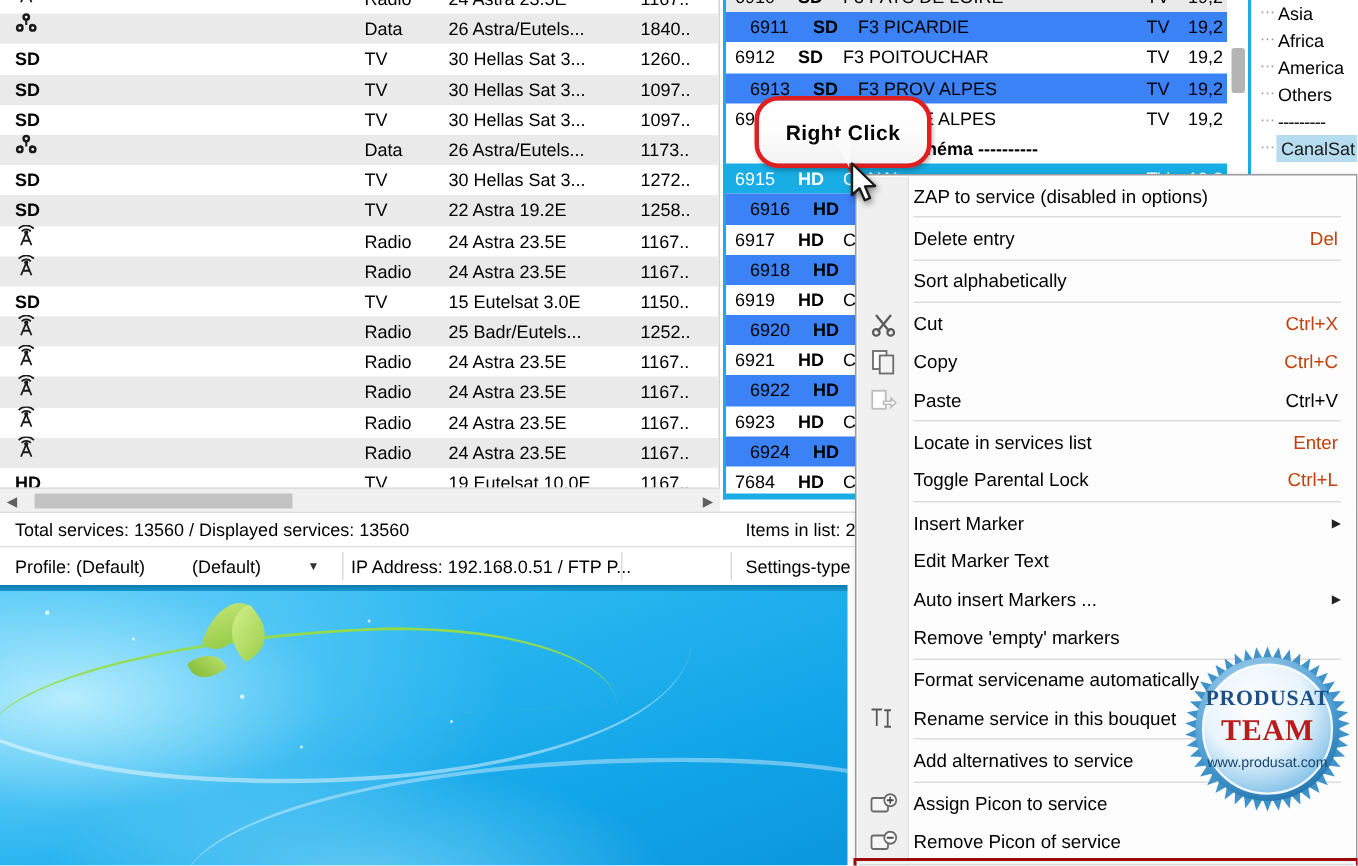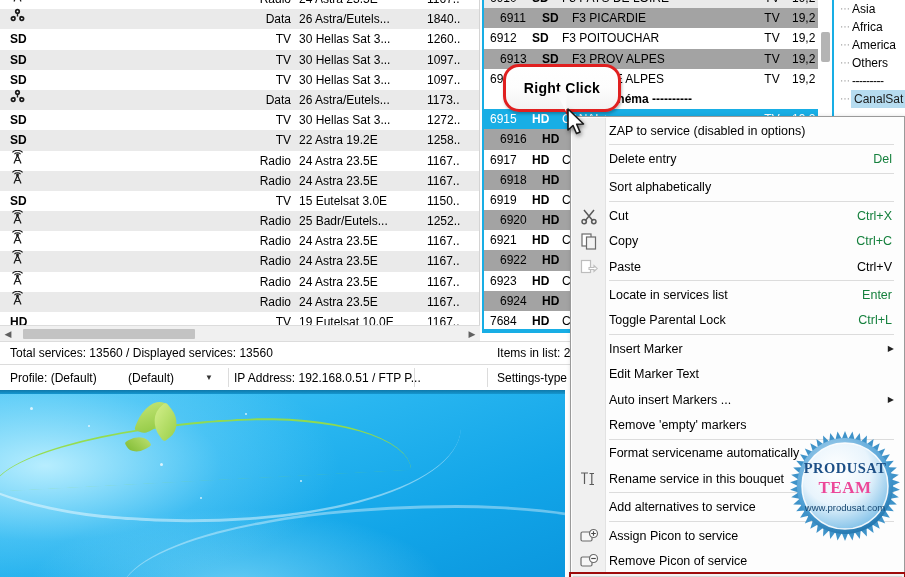--- a/index.html
+++ b/index.html
@@ -66,21 +66,21 @@
   }
   .lrow {
     position: relative; height: 20.2px; line-height: 20.2px;
     display: flex; align-items: center;
     padding-left: 10px;
     white-space: nowrap;
   }
   .lrow.alt { background: #eaeaea; }
   .lrow .c-type { width: 44px; font-weight: bold; font-size: 12px; }
   .lrow .c-spacer { flex: 1 1 auto; }
-  .lrow .c-kind { width: 56px; text-align: right; padding-right: 8px; font-size: 12px;}
+  .lrow .c-kind { width: 56px; text-align: left; padding-right: 8px; font-size: 12px;}
   .lrow .c-sat  { width: 128px; text-align: left; font-size: 12px; }
   .lrow .c-freq { width: 52px; text-align: left; font-size: 12px; }
   .icon-data, .icon-radio { display:inline-block; width: 16px; height: 16px; position: relative; }
   .icon-data svg, .icon-radio svg { display:block; }
 
   #left-hscroll {
     position: absolute; left: 0; top: 325px; width: 480px; height: 16px;
     background: #f0f0f0; border-top: 1px solid #dcdcdc;
     display: flex; align-items: center;
   }
@@ -109,21 +109,21 @@
   #mid-panel {
     position: absolute; left: 482px; top: 0; width: 352px; height: 333px;
     background: #fff; overflow: hidden;
     border-left: 2px solid #18aee5; border-right: 2px solid #18aee5;
     border-bottom: 4px solid #18aee5;
   }
   .mrow {
     height: 20.2px; line-height: 20.2px; display: flex; align-items: center;
     padding-left: 6px; white-space: nowrap; font-size: 12px;
   }
-  .mrow.alt { background: #a3a3a3; padding-left: 16px; }
+  .mrow.alt { background: #3b82f6; padding-left: 16px; }
   .mrow.sel { background: #18aee5; color: #fff; }
   .mrow .m-num { width: 42px; }
   .mrow .m-def { width: 30px; font-weight: bold; }
   .mrow .m-name { flex: 1 1 auto; overflow: hidden; }
   .mrow .m-kind { width: 40px; text-align: center; }
   .mrow .m-pos  { width: 40px; text-align: left; }
   .mrow.marker .m-name { font-weight: bold; }
 
   #mid-scroll {
     position: absolute; left: 818px; top: 0; width: 14px; height: 333px;
@@ -157,21 +157,21 @@
   }
   #ctxmenu .gutter {
     position: absolute; left: 1px; top: 1px; bottom: 1px; width: 34px;
     background: #f0f0f0; border-right: 1px solid #e2e2e2;
   }
   .mi {
     position: relative; height: 25.4px; display: flex; align-items: center;
     padding-left: 38px; padding-right: 12px; z-index: 2;
   }
   .mi .mi-label { flex: 1 1 auto; white-space: nowrap; }
-  .mi .mi-accel { color: #15803d; white-space: nowrap; font-size: 12.5px; }
+  .mi .mi-accel { color: #c2410c; white-space: nowrap; font-size: 12.5px; }
   .mi.disabled .mi-label, .mi.disabled .mi-accel { color: #000000; }
   .mi .mi-icon {
     position: absolute; left: 8px; top: 50%; transform: translateY(-50%);
     width: 20px; height: 18px; display:flex; align-items:center; justify-content:center;
   }
   .mi .submenu-arrow { position: absolute; right: 10px; font-size: 8px; color: #222; }
   .mi-sep { position: relative; height: 1px; margin: 1px 10px 1px 38px; background: #dcdcdc; z-index: 2; }
   .mi.highlight {
     outline: 2px solid #9e0b0b;
     background: #f2f2f2;
@@ -212,21 +212,21 @@
 
   
   #seal {
     position: absolute; left: 789px; top: 430px; width: 112px; height: 112px; z-index: 50;
   }
   #seal .seal-text {
     position: absolute; left: 0; top: 0; width: 112px; height: 112px;
     display: flex; flex-direction: column; align-items: center; justify-content: center;
   }
   #seal .s1 { font-family: "Liberation Serif", serif; font-weight: bold; font-size: 14.5px; color: #1c4f86; letter-spacing: .5px; }
-  #seal .s2 { font-family: "Liberation Serif", serif; font-weight: bold; font-size: 17px; color: #ec4899; margin-top: 1px; letter-spacing: .5px;}
+  #seal .s2 { font-family: "Liberation Serif", serif; font-weight: bold; font-size: 20px; color: #b91c1c; margin-top: 1px; letter-spacing: .5px;}
   #seal .s3 { font-size: 9.5px; color: #15456f; margin-top: 4px; }
 </style>
 </head>
 <body>
 
 <div id="root">
 
   <div id="desktop">
     <div class="topband"></div>
     <div class="arc1"></div>

